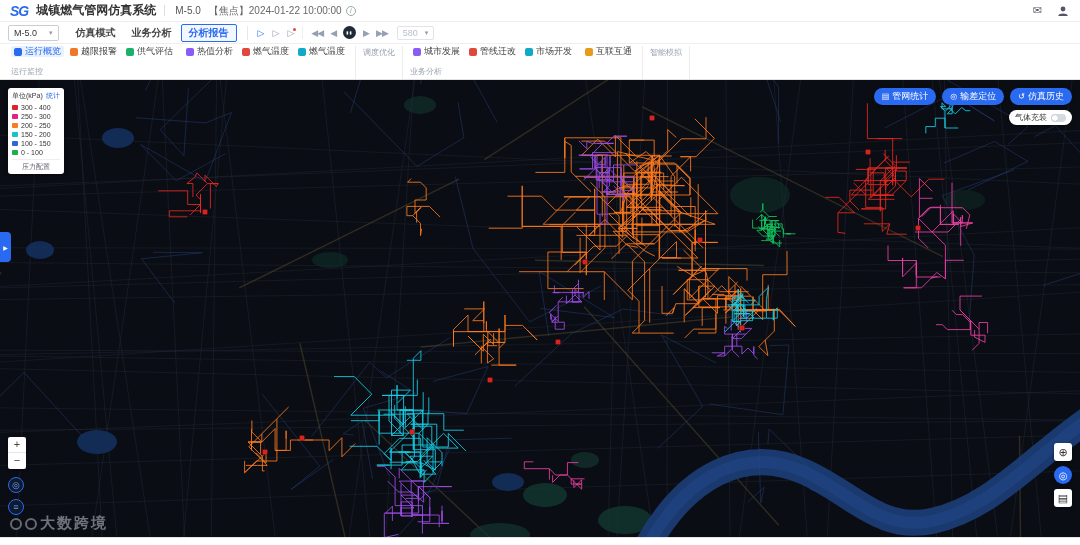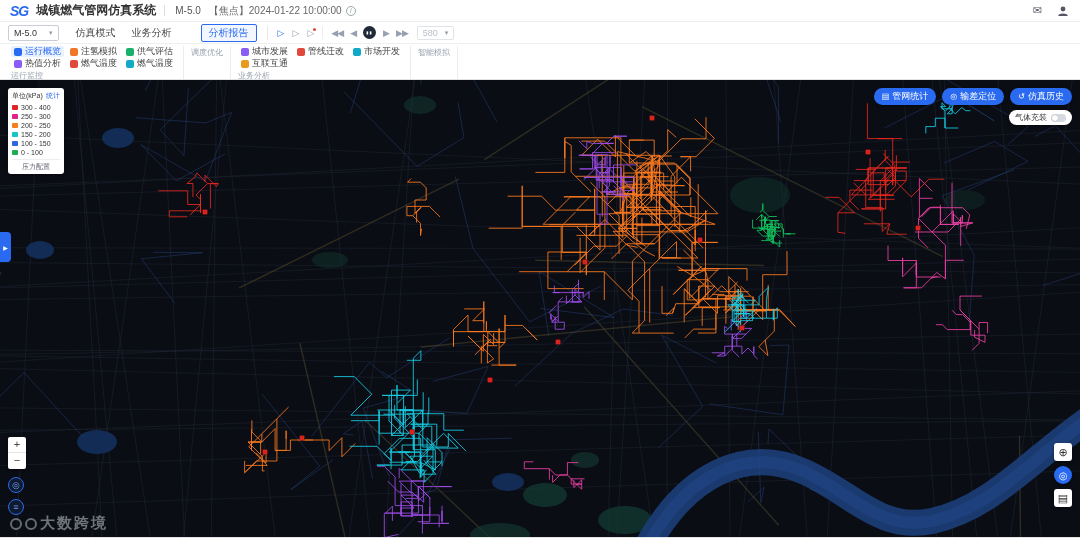--- a/index.html
+++ b/index.html
@@ -16,36 +16,36 @@
   .header-nav { display:flex; align-items:center; }
   .nav-item { font-size:11px; color:#444; padding:0 12px; cursor:pointer; }
   .nav-item.active { color:#2a6af0; }
   .hdr-icon { font-size:11px; color:#556; padding:0 6px; cursor:pointer; }
   .hdr-avatar { width:14px; height:14px; display:flex; align-items:center; justify-content:center; cursor:pointer; }
 
   
   .toolbar { height:22px; display:flex; align-items:center; gap:10px; padding:0 8px; background:#fff; border-bottom:1px solid #efefef; }
   .model-select { height:16px; border:1px solid #c9ced6; border-radius:2px; font-size:9px; color:#333; display:flex; align-items:center; gap:12px; padding:0 5px; cursor:pointer; }
   .caret { font-size:7px; color:#99a; }
-  .mode-tabs { display:flex; align-items:center; gap:2px; }
+  .mode-tabs { display:flex; align-items:center; gap:2px;font-weight:bold; }
   .mode-tab { font-size:10px; color:#444; padding:1px 7px; cursor:pointer; }
-  .mode-tab.active { color:#2a6af0; border:1px solid #2a6af0; border-radius:2px; background:#f2f7ff;margin-left:20px; }
+  .mode-tab.active { color:#2a6af0; border:1px solid #2a6af0; border-radius:2px; background:#f2f7ff; }
   .playback { display:flex; align-items:center; gap:9px; padding-left:10px; border-left:1px solid #e8e8e8; }
   .pb { font-size:9px; color:#97a0b0; cursor:pointer; letter-spacing:-1px; }
   .pb.blue { color:#2a6af0; }
   .pb.rec { position:relative; }
   .pb.rec::after { content:''; position:absolute; right:-3px; top:0; width:3px; height:3px; background:#e0483c; border-radius:50%; }
   .pb-group { display:flex; align-items:center; gap:7px; padding-left:8px; border-left:1px solid #eee; }
   .pb-circle { width:13px; height:13px; border-radius:50%; background:#202938; color:#fff; font-size:4px; letter-spacing:1px; display:flex; align-items:center; justify-content:center; cursor:pointer; }
   .speed-select { border:1px solid #e0e3e8; border-radius:2px; color:#b9bfc9; font-size:9px; padding:1px 5px; display:flex; align-items:center; gap:7px; cursor:pointer; }
 
   
   .ribbon { height:36px; display:flex; align-items:stretch; background:#fff; border-bottom:1px solid #e2e2e2; padding:2px 4px 0; }
   .ribbon-group { display:flex; flex-direction:column; justify-content:space-between; padding:0 7px; border-right:1px solid #ececec; }
-  .rg-rows { display:flex; flex-direction:column; gap:1px; }
+  .rg-rows { display:flex; flex-direction:row; gap:7px; }
   .rg-row { display:flex; gap:3px; }
   .ribbon-btn { display:flex; align-items:center; gap:3px; font-size:9px; color:#444; padding:0 3px; height:11px; cursor:pointer; white-space:nowrap; border-radius:2px; }
   .ribbon-btn.active { background:#e8f1fe; color:#2a6af0; }
   .rb-icon { width:8px; height:8px; border-radius:2px; flex:0 0 auto; }
   .rg-label { font-size:8px; color:#9aa3b0; padding:1px 0 2px; }
 
   
   .map { position:relative; width:1080px; height:457px; background:#0a0d14; overflow:hidden; cursor:grab; }
   #mapsvg { position:absolute; left:0; top:0; }
 
@@ -135,21 +135,21 @@
 <div class="ribbon">
     <div class="ribbon-group">
       <div class="rg-rows">
         <div class="rg-row">
           <div class="ribbon-btn active">
             <div class="rb-icon" style="background: rgb(42, 106, 240);"></div>
             <span>运行概览</span>
           </div>
           <div class="ribbon-btn">
             <div class="rb-icon" style="background: rgb(240, 118, 42);"></div>
-            <span>注氢模拟</span>
+            <span>越限报警</span>
           </div>
           <div class="ribbon-btn">
             <div class="rb-icon" style="background: rgb(24, 176, 106);"></div>
             <span>供气评估</span>
           </div>
         </div>
         <div class="rg-row">
           <div class="ribbon-btn">
             <div class="rb-icon" style="background: rgb(138, 92, 246);"></div>
             <span>热值分析</span>

